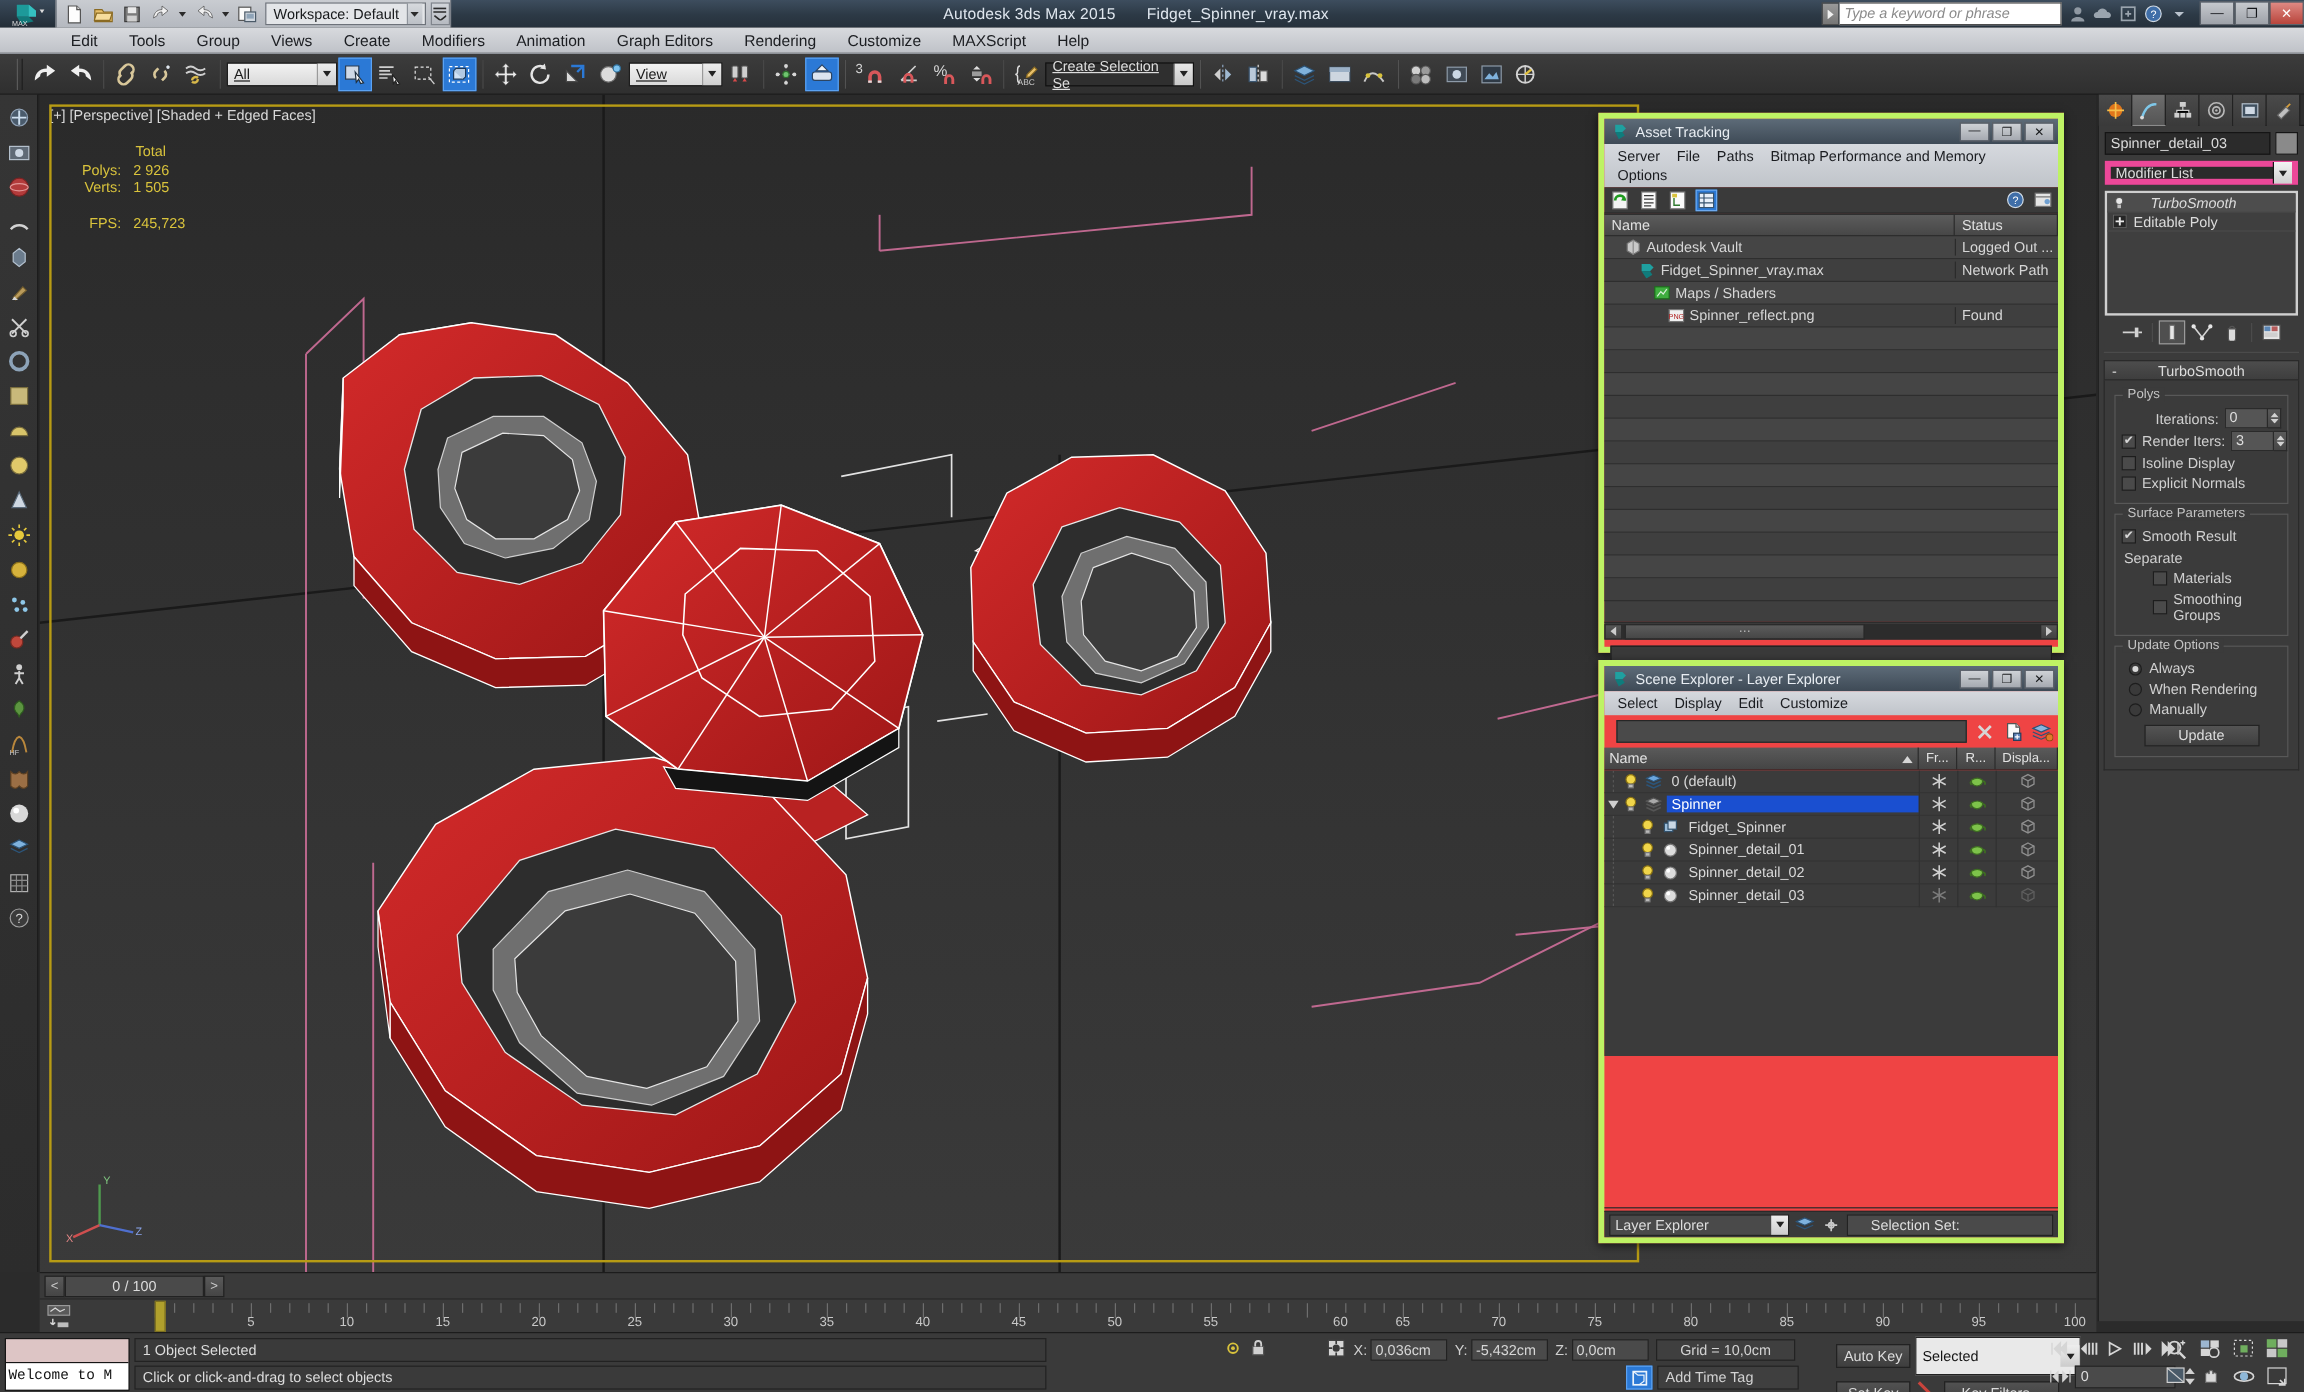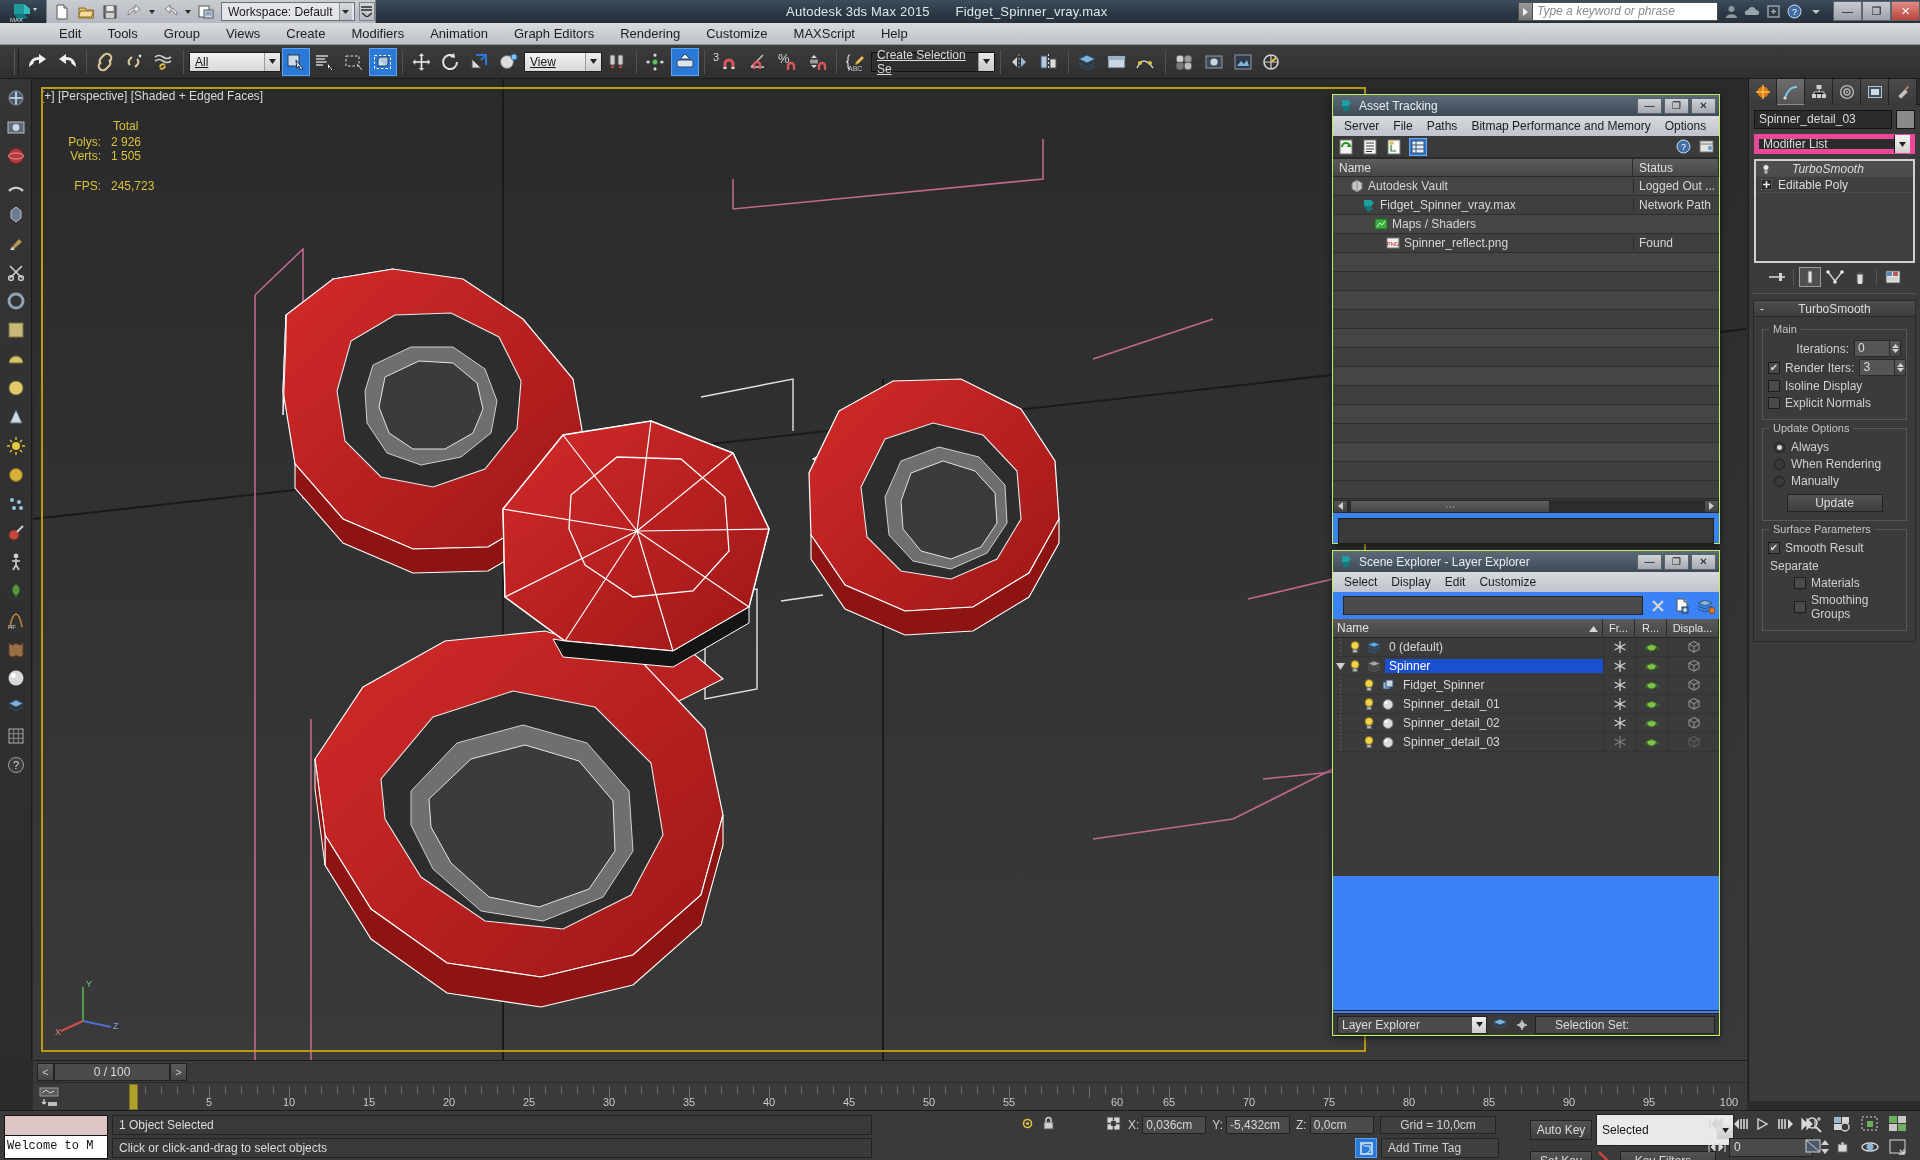--- a/index.html
+++ b/index.html
@@ -145,21 +145,21 @@
   .chk.on::after{ content:"✔"; font-size:10px; color:#d8d8d8; line-height:1;}
   .rad{ width:11px;height:11px;border-radius:50%; background:#3a3a3a;border:1px solid #1d1d1d;
     display:inline-flex;align-items:center;justify-content:center;margin-right:6px; flex:none;}
   .rad.on::after{content:""; width:5px;height:5px;border-radius:50%;background:#d8d8d8;}
   .optrow{ display:flex;align-items:center; font-size:12px;color:#d0d0d0; margin:3px 0 3px 6px;}
   .btnwide{ margin:6px auto 2px auto; width:96px;height:18px; background:linear-gradient(#545454,#3f3f3f);
     border:1px solid #232323; color:#ddd; font-size:12px; display:flex;align-items:center;justify-content:center;
     cursor:pointer;}
 
   
-  .floatwin{ position:absolute; background:#3b82f6; border:1px solid #bef264;
+  .floatwin{ position:absolute; background:#ef4444; border:5px solid #bef264;
     box-shadow:0 2px 7px rgba(0,0,0,.6); z-index:40; }
   .fwtitle{ height:21px; background:linear-gradient(#5d6b78,#3e4a56); display:flex; align-items:center;
     padding-left:5px; color:#e8edf2; font-size:12px; }
   .fwtitle .ic{ width:16px;height:16px; margin-right:5px; display:flex;align-items:center;justify-content:center;}
   .fwbtns{ margin-left:auto; display:flex; gap:2px; padding-right:3px;}
   .fwb{ width:25px;height:16px; background:linear-gradient(#cfd2d6,#a5a9b0); border:1px solid #5b6views;
         border:1px solid #5b6068; display:flex;align-items:center;justify-content:center; color:#16181a;
         font-size:10px; cursor:pointer;}
   .fwmenu{ background:linear-gradient(#d6d9de,#c0c4ca); color:#1a1c20; font-size:12px;
     padding:2px 4px; display:flex; flex-wrap:wrap; }
@@ -1570,21 +1570,21 @@
     <div class="hrule"></div>
 
     <div class="rollout">
       <div class="rollhdr">
         <span class="mi">-</span>
         <span class="rt">TurboSmooth</span>
       </div>
       <div class="group">
 
         <div class="gbox">
-          <span class="glabel">Main</span>
+          <span class="glabel">Polys</span>
           <div class="frow">
             <span class="flbl">Iterations:</span>
             <span class="spin">
               <span class="spinbox">0</span>
               <span class="spinar">
                 <svg width="7" height="4">
                     <path d="M3.5 0 l3.5 4 l-7 0 z" fill="#d2d2d2"></path>
                   </svg>
                 <svg width="7" height="4">
                     <path d="M3.5 4 l3.5-4 l-7 0 z" fill="#d2d2d2"></path>
@@ -1611,51 +1611,51 @@
             <span class="chk"></span>
             <span>Isoline Display</span>
           </div>
           <div class="optrow" style="margin-left:0">
             <span class="chk"></span>
             <span>Explicit Normals</span>
           </div>
         </div>
 
         <div class="gbox">
+          <span class="glabel">Surface Parameters</span>
+          <div class="optrow" style="margin-left:0">
+            <span class="chk on"></span>
+            <span>Smooth Result</span>
+          </div>
+          <div style="font-size:12px;color:#d0d0d0;margin:4px 0 2px 2px;">Separate</div>
+          <div class="optrow" style="margin-left:26px">
+            <span class="chk"></span>
+            <span>Materials</span>
+          </div>
+          <div class="optrow" style="margin-left:26px">
+            <span class="chk"></span>
+            <span>Smoothing Groups</span>
+          </div>
+        </div>
+
+        <div class="gbox">
           <span class="glabel">Update Options</span>
           <div class="optrow">
             <span class="rad on"></span>
             <span>Always</span>
           </div>
           <div class="optrow">
             <span class="rad"></span>
             <span>When Rendering</span>
           </div>
           <div class="optrow">
             <span class="rad"></span>
             <span>Manually</span>
           </div>
           <div class="btnwide">Update</div>
-        </div>
-
-        <div class="gbox">
-          <span class="glabel">Surface Parameters</span>
-          <div class="optrow" style="margin-left:0">
-            <span class="chk on"></span>
-            <span>Smooth Result</span>
-          </div>
-          <div style="font-size:12px;color:#d0d0d0;margin:4px 0 2px 2px;">Separate</div>
-          <div class="optrow" style="margin-left:26px">
-            <span class="chk"></span>
-            <span>Materials</span>
-          </div>
-          <div class="optrow" style="margin-left:26px">
-            <span class="chk"></span>
-            <span>Smoothing Groups</span>
-          </div>
         </div>
 
       </div>
     </div>
   </div>
 
   <div class="timeslider">
     <div style="display:flex;align-items:center;margin-left:4px;">
       <div class="tsbtn">&lt;</div>
       <div class="tsfield">0 / 100</div>

